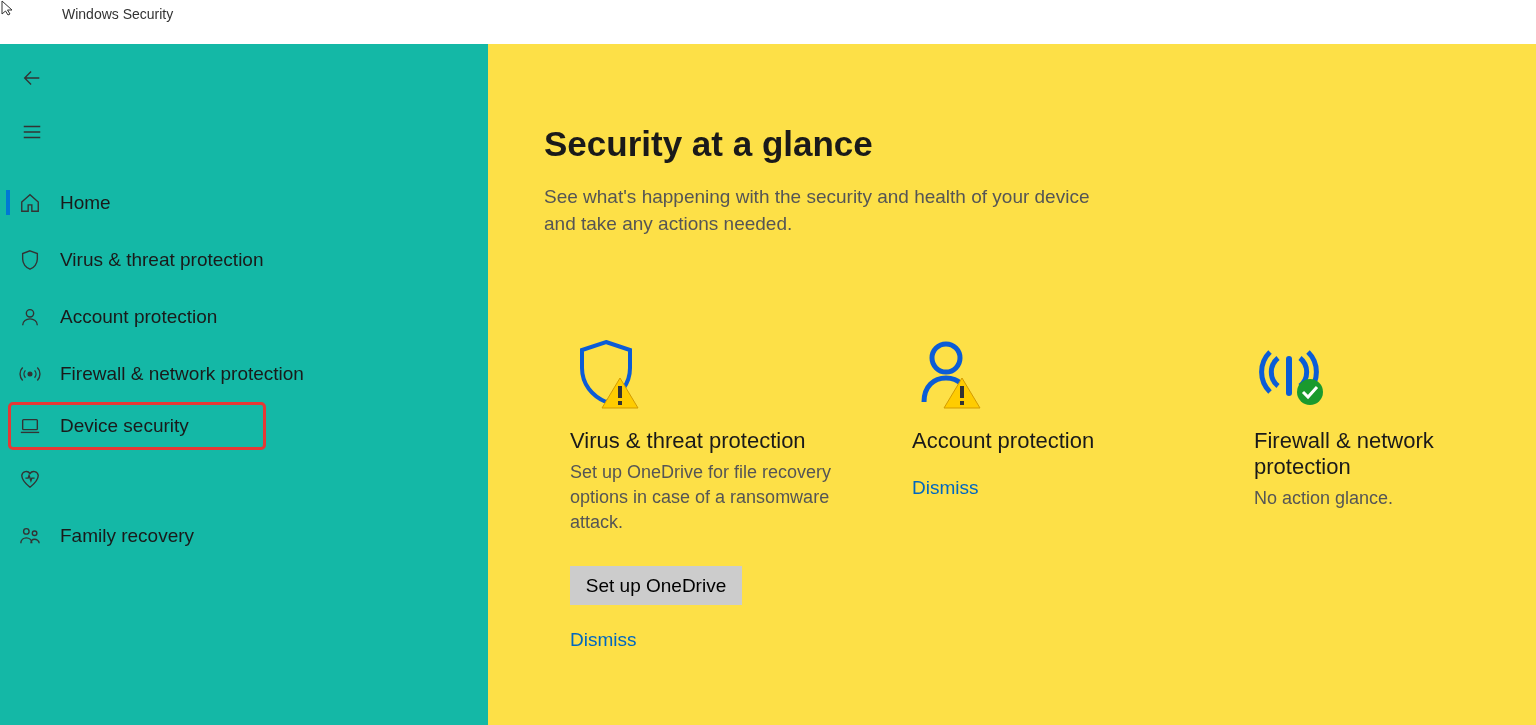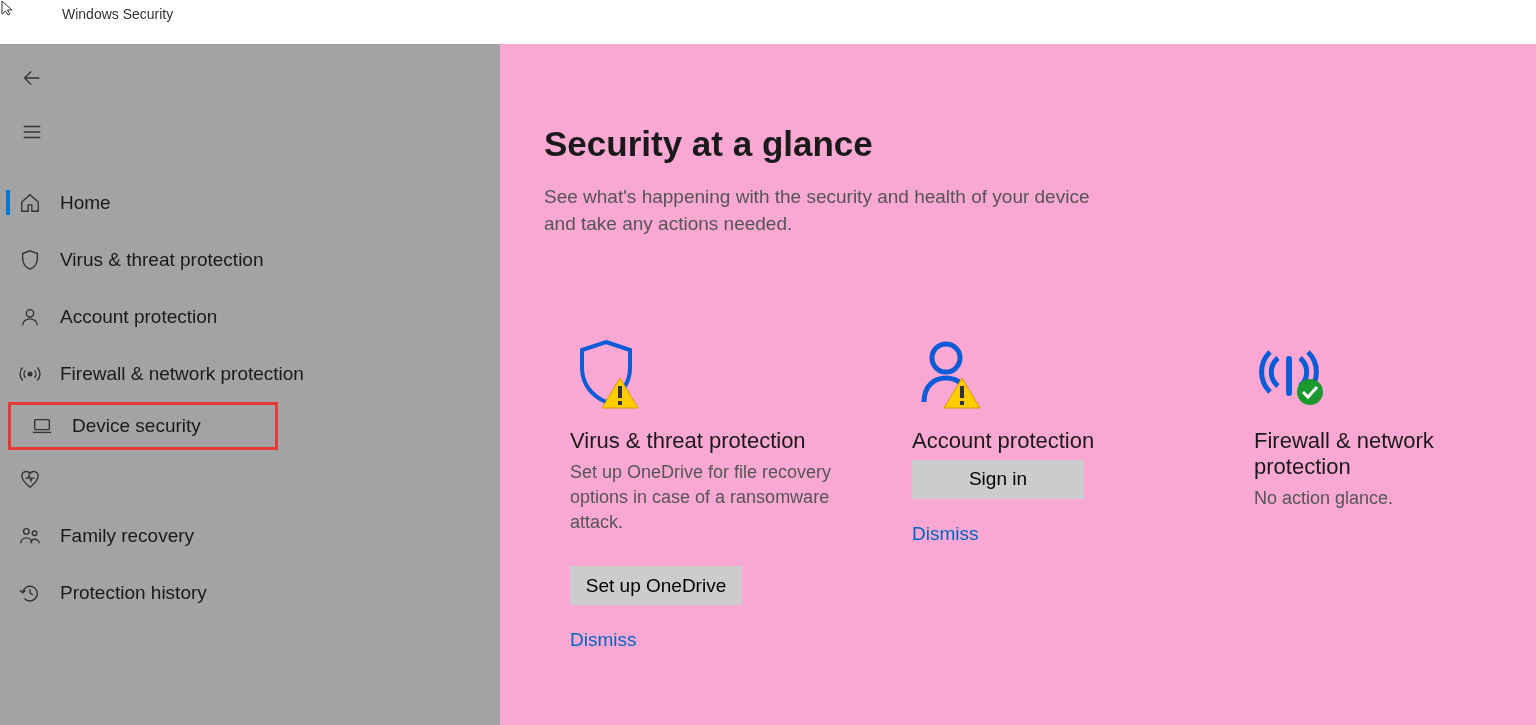--- a/index.html
+++ b/index.html
@@ -26,21 +26,21 @@
     pointer-events: none;
   }
   .layout {
     display: flex;
     width: 100%;
     height: 100%;
     padding-top: 44px;
   }
   .sidebar {
     width: 511px;
-    background: #a3a3a3;
+    background: #14b8a6;
     padding-top: 10px;
   }
   .sb-btn {
     width: 48px; height: 48px;
     display: flex; align-items: center; justify-content: center;
     margin-left: 8px;
     cursor: default;
   }
   .sb-btn svg { width: 22px; height: 22px; }
   .nav { margin-top: 18px; }
@@ -61,29 +61,29 @@
   }
   .nav-item .ic {
     width: 24px; height: 24px;
     display: flex; align-items: center; justify-content: center;
     margin-right: 18px;
   }
   .nav-item .ic svg { width: 22px; height: 22px; }
   .nav-item.highlighted {
     outline: 3px solid #e53935;
     outline-offset: -3px;
-    border-radius: 0;
+    border-radius: 5px;
     margin: 0 222px 0 8px;
-    padding-left: 22px;
+    padding-left: 10px;
     height: 48px;
   }
   .main {
     flex: 1;
-    padding: 80px 0 0 44px;
-    background: #f9a8d4;
+    padding: 80px 0 0 56px;
+    background: #fde047;
   }
   .main h1 {
     font-size: 35px;
     font-weight: 600;
     margin-bottom: 20px;
   }
   .main .sub {
     font-size: 19px;
     color: #555;
     max-width: 560px;
@@ -207,29 +207,20 @@
       </div>
       <div class="nav-item">
         <span class="ic">
             <svg viewBox="0 0 24 24" fill="none" stroke="#333" stroke-width="1.5">
               <circle cx="8" cy="7" r="3"></circle>
               <circle cx="17" cy="9" r="2.5"></circle>
               <path d="M2 20 C2 16 5 14 8 14 C11 14 14 16 14 20 M13 20 C13 17 15 15.5 17 15.5 C19 15.5 22 17 22 20"></path>
             </svg>
           </span>
         <span>Family recovery</span>
-      </div>
-      <div class="nav-item">
-        <span class="ic">
-            <svg viewBox="0 0 24 24" fill="none" stroke="#333" stroke-width="1.5">
-              <path d="M4 12 A8 8 0 1 1 6 18 M4 12 L1 9 M4 12 L7 9"></path>
-              <path d="M12 8 V12 L15 14"></path>
-            </svg>
-          </span>
-        <span>Protection history</span>
       </div>
     </div>
   </div>
 
   <div class="main">
     <h1>Security at a glance</h1>
     <p class="sub">See what's happening with the security and health of your device and take any actions needed.</p>
 
     <div class="cards">
 
@@ -252,21 +243,21 @@
         <div class="cicon">
           <svg width="76" height="72" viewBox="0 0 76 72">
             <circle cx="34" cy="20" r="14" fill="none" stroke="#0b5cd6" stroke-width="5"></circle>
             <path d="M12 64 C12 48 22 40 34 40 C46 40 56 48 56 64" fill="none" stroke="#0b5cd6" stroke-width="5"></path>
             <path d="M50 40 L68 70 L32 70 Z" fill="#ffcc00" stroke="#d49b00" stroke-width="1"></path>
             <rect x="48" y="48" width="4" height="12" fill="#333"></rect>
               <rect x="48" y="63" width="4" height="4" fill="#333"></rect>
           </svg>
         </div>
         <h2>Account protection</h2>
-        <button class="btn">Sign in</button><br>
+        <br>
         <span class="link">Dismiss</span>
       </div>
 
       <div class="card">
         <div class="cicon">
           <svg width="76" height="72" viewBox="0 0 76 72">
             <path d="M16 14 A28 28 0 0 0 16 54" fill="none" stroke="#0b5cd6" stroke-width="5"></path>
             <path d="M24 20 A18 18 0 0 0 24 48" fill="none" stroke="#0b5cd6" stroke-width="5"></path>
             <path d="M54 14 A28 28 0 0 1 54 54" fill="none" stroke="#0b5cd6" stroke-width="5"></path>
             <path d="M46 20 A18 18 0 0 1 46 48" fill="none" stroke="#0b5cd6" stroke-width="5"></path>

